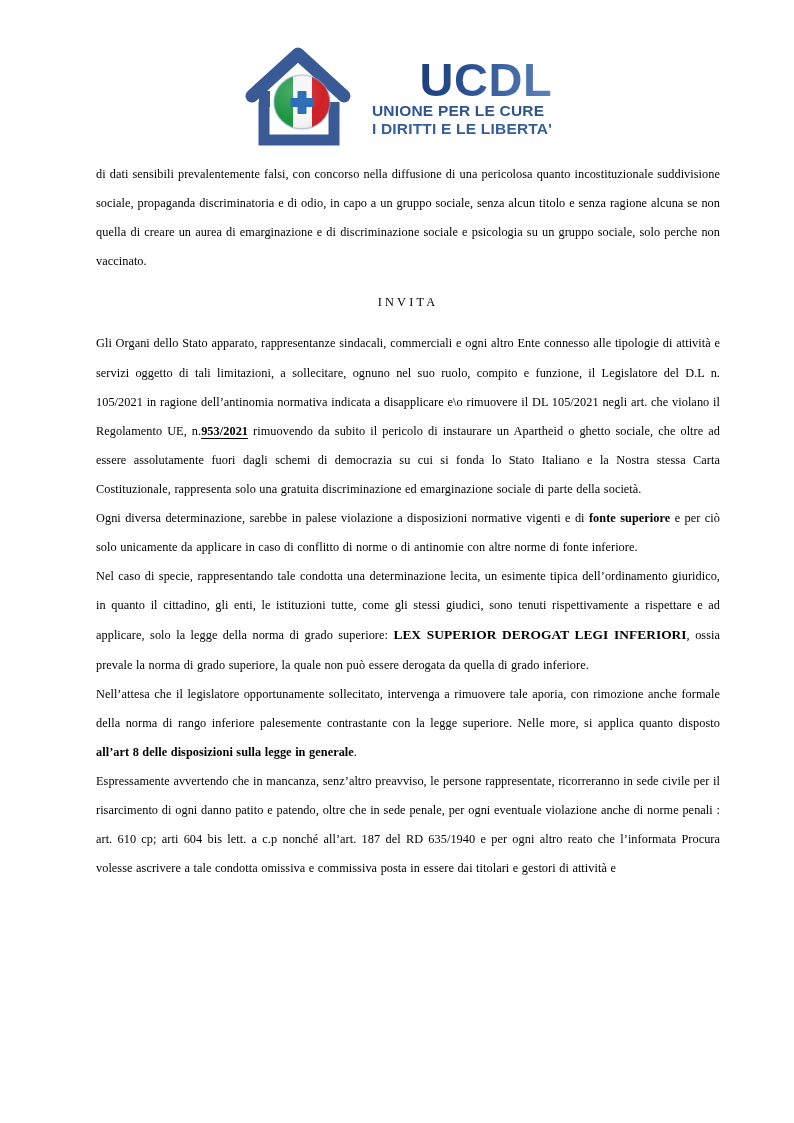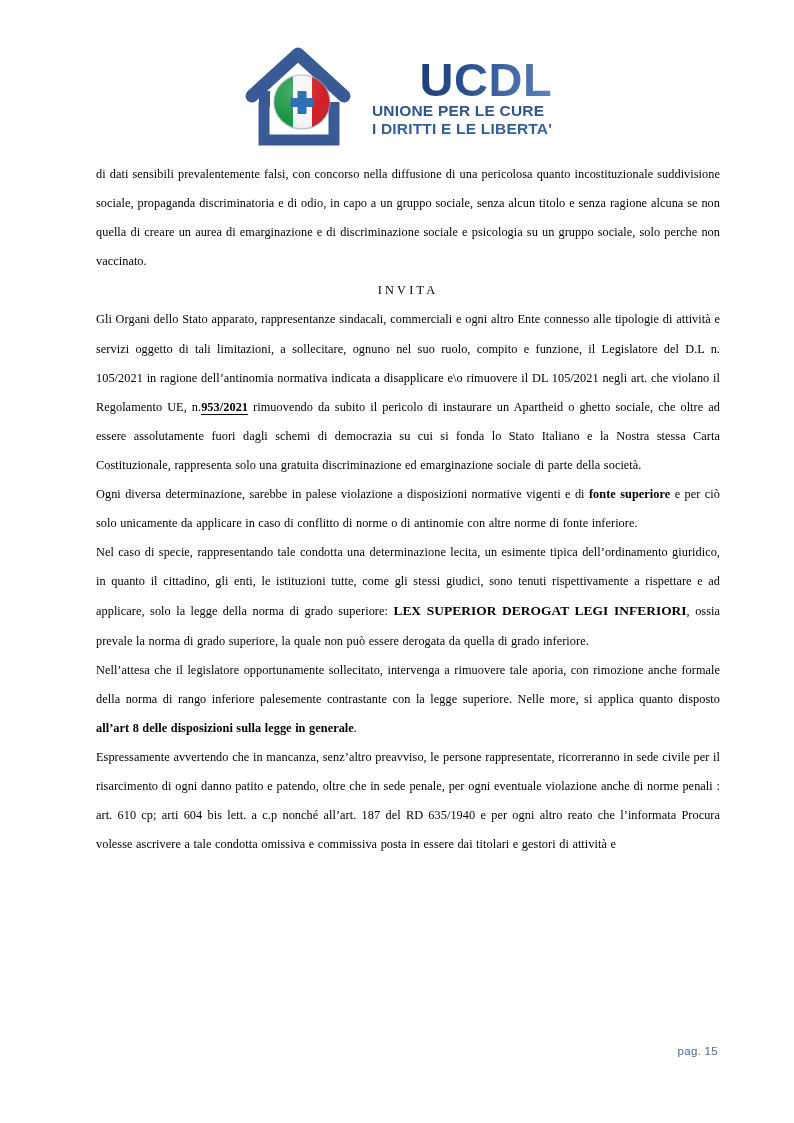--- a/index.html
+++ b/index.html
@@ -85,21 +85,21 @@
     text-justify: inter-word;
     font-size: 12.3px;
     line-height: 29.1px;
     letter-spacing: 0.05px;
     word-spacing: 0.4px;
   }
   p.para.last-line-left {
     text-align-last: left;
   }
   .heading-invita {
-    margin: 0;
+    margin: 12px;
     text-align: center;
     font-size: 12.3px;
     line-height: 29.1px;
     letter-spacing: 3.2px;
     font-weight: 400;
   }
   b.bold { font-weight: 700; }
   .bold-underline {
     font-weight: 700;
     text-decoration: underline;
@@ -202,19 +202,14 @@
     <p class="para last-line-left"><span>Nel caso di specie, rappresentando tale condotta una determinazione lecita, un esimente tipica dell’ordinamento giuridico, in quanto il cittadino, gli enti, le istituzioni tutte, come gli stessi giudici, sono tenuti rispettivamente a rispettare e ad applicare, solo la legge della norma di grado superiore:</span>
       <span class="lex">LEX SUPERIOR DEROGAT LEGI INFERIORI</span><span>, ossia prevale la norma di grado superiore, la quale non può essere derogata da quella di grado inferiore.</span></p>
 
     <p class="para last-line-left"><span>Nell’attesa che il legislatore opportunamente sollecitato, intervenga a rimuovere tale aporia, con rimozione anche formale della norma di rango inferiore palesemente contrastante con la legge superiore. Nelle more, si applica quanto disposto</span>
       <b class="bold">all’art 8 delle disposizioni sulla legge in generale</b><span>.</span></p>
 
     <p class="para">Espressamente avvertendo che in mancanza, senz’altro preavviso, le persone rappresentate, ricorreranno in sede civile per il risarcimento di ogni danno patito e patendo, oltre che in sede penale, per ogni eventuale violazione anche di norme penali : art. 610 cp; arti 604 bis lett. a c.p nonché all’art. 187 del RD 635/1940 e per ogni altro reato che l’informata Procura volesse ascrivere a tale condotta omissiva e commissiva posta in essere dai titolari e gestori di attività e</p>
 
   </div>
 
-  <div class="footer">
-    <div class="footer-inner">
-      <span class="page-num">pag. 15</span>
-    </div>
-  </div>
 
 </div>
 
 </body></html>

